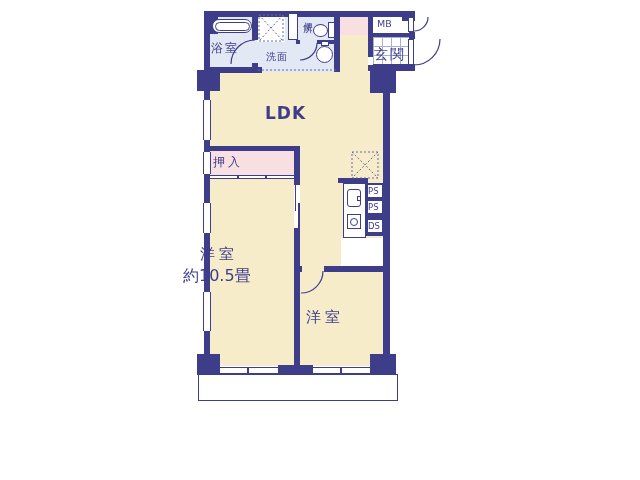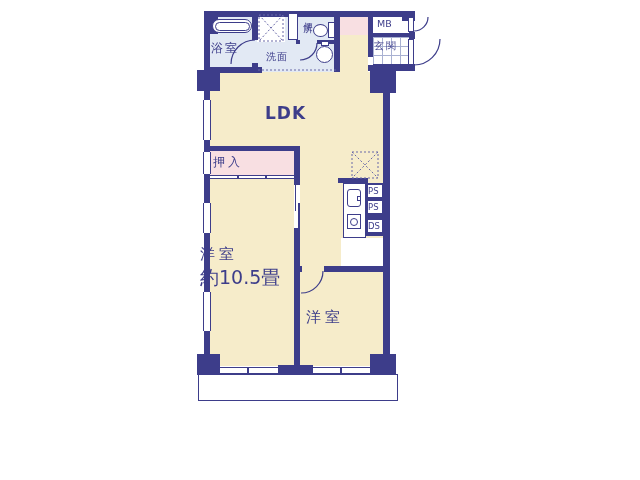--- a/index.html
+++ b/index.html
@@ -118,22 +118,22 @@
       <path d="M 352 152 L 378 178 M 378 152 L 352 178"></path>
       <path d="M 258 70 L 336 70"></path>
     </g>
   </svg>
 
   <div class="lbl" style="left:265px;top:104px;width:56px;font-size:17px;font-weight:bold;letter-spacing:1px">LDK</div>
   <div class="lbl" style="left:211px;top:42px;width:38px;font-size:12px;letter-spacing:2px">浴室</div>
   <div class="lbl" style="left:266px;top:51px;width:36px;font-size:10px;letter-spacing:1px">洗面</div>
   <div class="lbl" style="left:300px;top:15px;width:13px;height:30px;font-size:9.5px;writing-mode:vertical-rl;text-orientation:upright;letter-spacing:1px">便所</div>
   <div class="lbl" style="left:377px;top:19px;width:28px;font-size:9.5px">MB</div>
-  <div class="lbl" style="left:374px;top:40px;width:34px;font-size:10px;letter-spacing:2px">玄関</div>
+  <div class="lbl" style="left:374px;top:46px;width:34px;font-size:14px;letter-spacing:2px">玄関</div>
   <div class="lbl" style="left:213px;top:156px;width:36px;font-size:12px;letter-spacing:3px">押入</div>
   <div class="lbl" style="left:200px;top:246px;width:104px;font-size:15px;letter-spacing:4px">洋室</div>
-  <div class="lbl" style="left:200px;top:267px;width:112px;font-size:19px">約10.5畳</div>
+  <div class="lbl" style="left:183px;top:267px;width:112px;font-size:16px">約10.5畳</div>
   <div class="lbl" style="left:306px;top:309px;width:70px;font-size:15px;letter-spacing:4px">洋室</div>
   <div class="lbl" style="left:368px;top:186.5px;width:14px;font-size:8.5px">PS</div>
   <div class="lbl" style="left:368px;top:202.5px;width:14px;font-size:8.5px">PS</div>
   <div class="lbl" style="left:368px;top:221.5px;width:14px;font-size:8.5px">DS</div>
 
 </div>
 
 </body></html>

